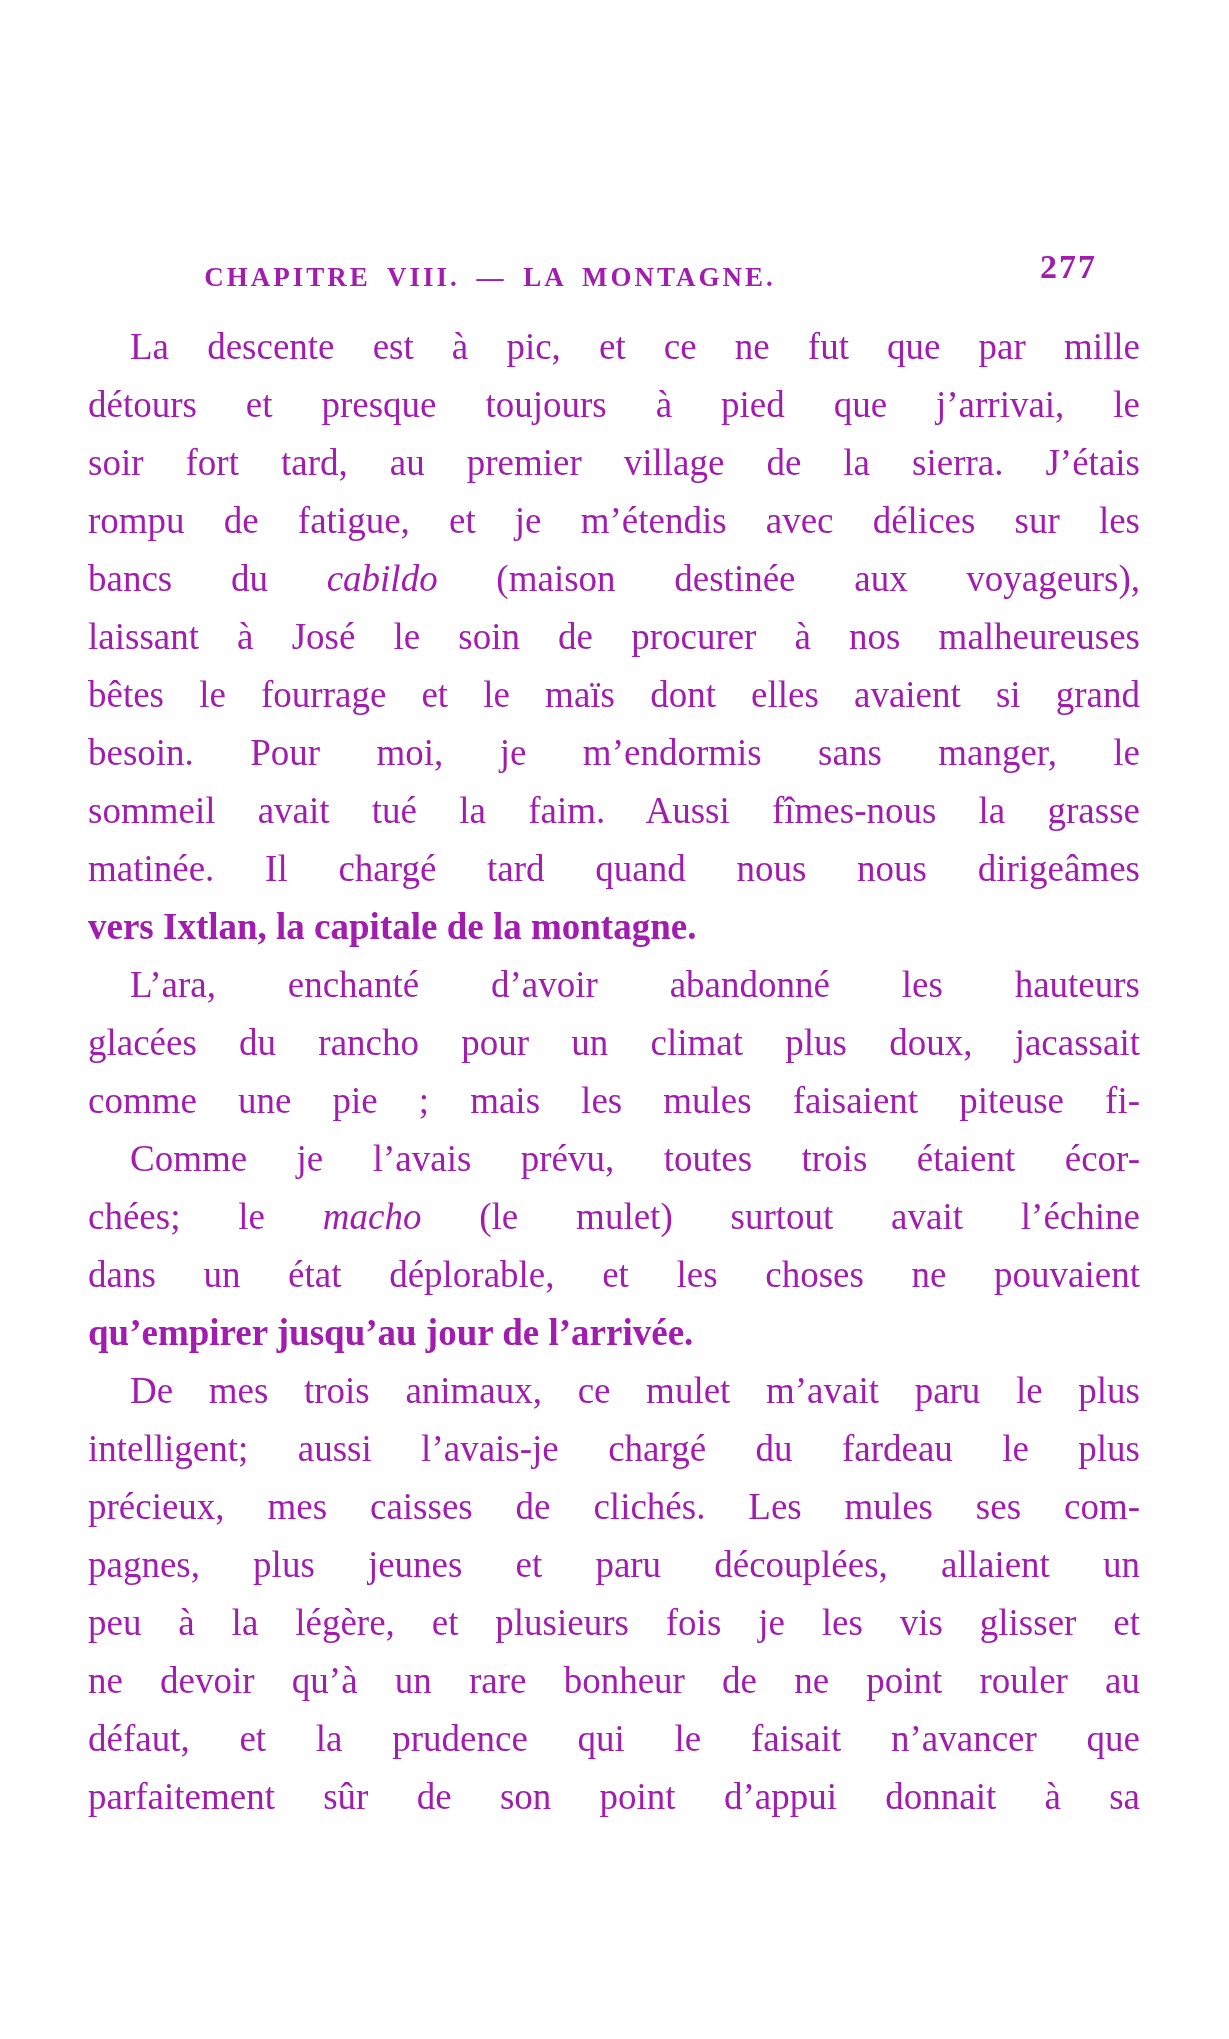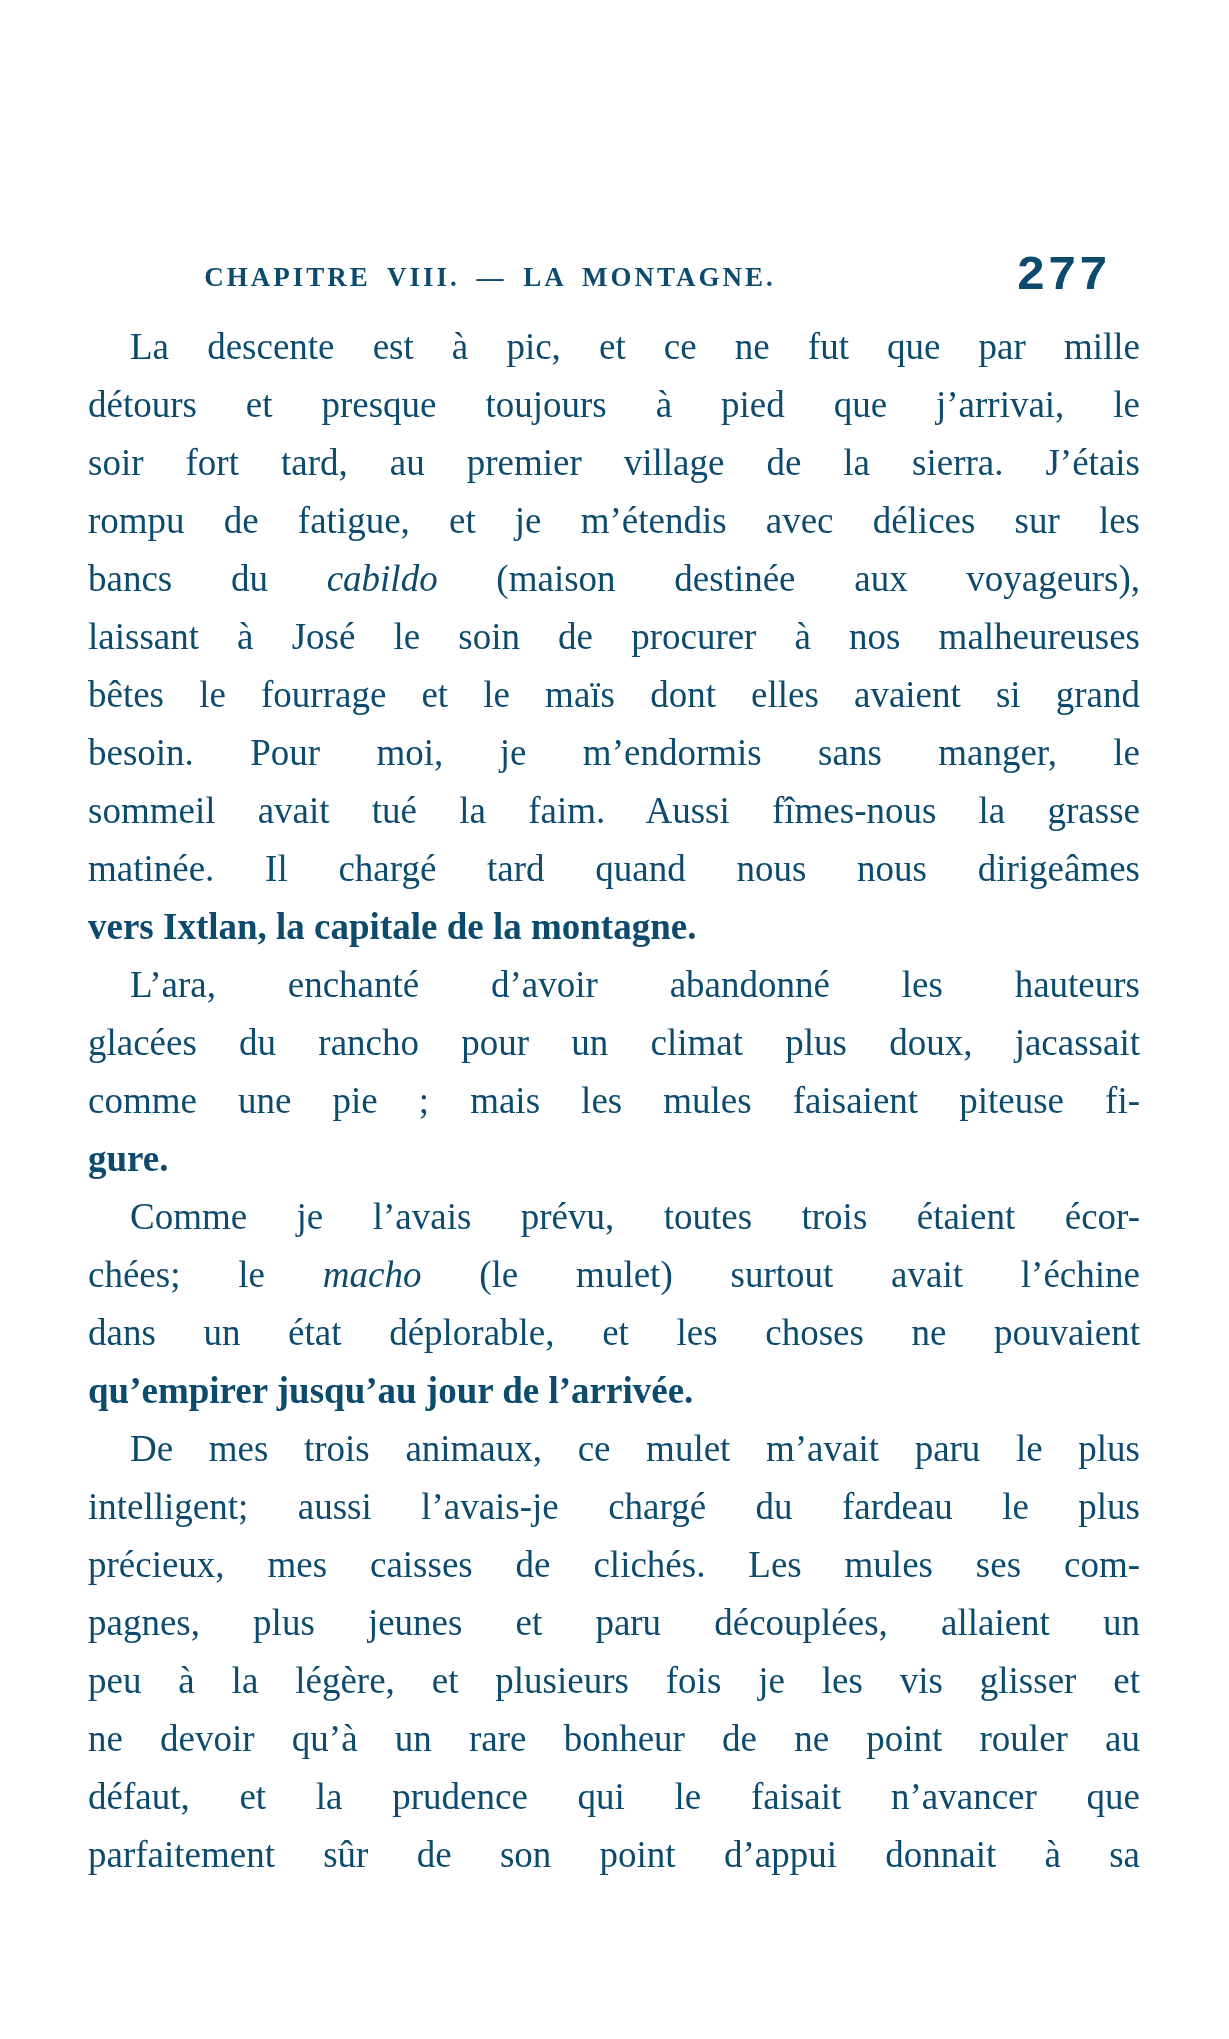--- a/index.html
+++ b/index.html
@@ -2,21 +2,21 @@
 <html><head>
 <meta charset="utf-8">
 <style>
   html, body { margin: 0; padding: 0; background: #ffffff; }
   .page {
     position: relative;
     width: 1229px;
     height: 2039px;
     background: #ffffff;
     font-family: "Liberation Serif", "DejaVu Serif", serif;
-    color: #0c4a6e;
+    color: #a21caf;
     overflow: hidden;
   }
   .running-header {
     position: absolute;
     left: 0; top: 0; width: 100%;
     height: 60px;
   }
   .header-title {
     position: absolute;
     left: 190px;
@@ -24,26 +24,25 @@
     width: 600px;
     text-align: center;
     white-space: nowrap;
     font-size: 27px;
     letter-spacing: 3px;
     word-spacing: 7px;
     font-weight: 600;
   }
   .page-number {
     position: absolute;
-    left: 1016px;
+    left: 1040px;
     top: 248px;
-    font-size: 49px;
+    font-size: 34px;
     font-weight: 700;
     letter-spacing: 2px;
-    font-family: Liberation Mono, monospace;
   }
   .body-text {
     position: absolute;
     left: 88px;
     top: 318px;
     width: 1052px;
     font-size: 37px;
   }
   .line {
     height: 58px;
@@ -75,21 +74,20 @@
         <div class="line"><span>bêtes le fourrage et le maïs dont elles avaient si grand</span></div>
         <div class="line"><span>besoin. Pour moi, je m’endormis sans manger, le</span></div>
         <div class="line"><span>sommeil avait tué la faim. Aussi fîmes-nous la grasse</span></div>
         <div class="line"><span>matinée. Il chargé tard quand nous nous dirigeâmes</span></div>
         <div class="line end"><span>vers Ixtlan, la capitale de la montagne.</span></div>
       </div>
       <div>
         <div class="line indent"><span>L’ara, enchanté d’avoir abandonné les hauteurs</span></div>
         <div class="line"><span>glacées du rancho pour un climat plus doux, jacassait</span></div>
         <div class="line"><span>comme une pie ; mais les mules faisaient piteuse fi-</span></div>
-        <div class="line end"><span>gure.</span></div>
       </div>
       <div>
         <div class="line indent"><span>Comme je l’avais prévu, toutes trois étaient écor-</span></div>
         <div class="line"><span>chées; le </span><span class="it">macho</span><span> (le mulet) surtout avait l’échine</span></div>
         <div class="line"><span>dans un état déplorable, et les choses ne pouvaient</span></div>
         <div class="line end"><span>qu’empirer jusqu’au jour de l’arrivée.</span></div>
       </div>
       <div>
         <div class="line indent"><span>De mes trois animaux, ce mulet m’avait paru le plus</span></div>
         <div class="line"><span>intelligent; aussi l’avais-je chargé du fardeau le plus</span></div>

